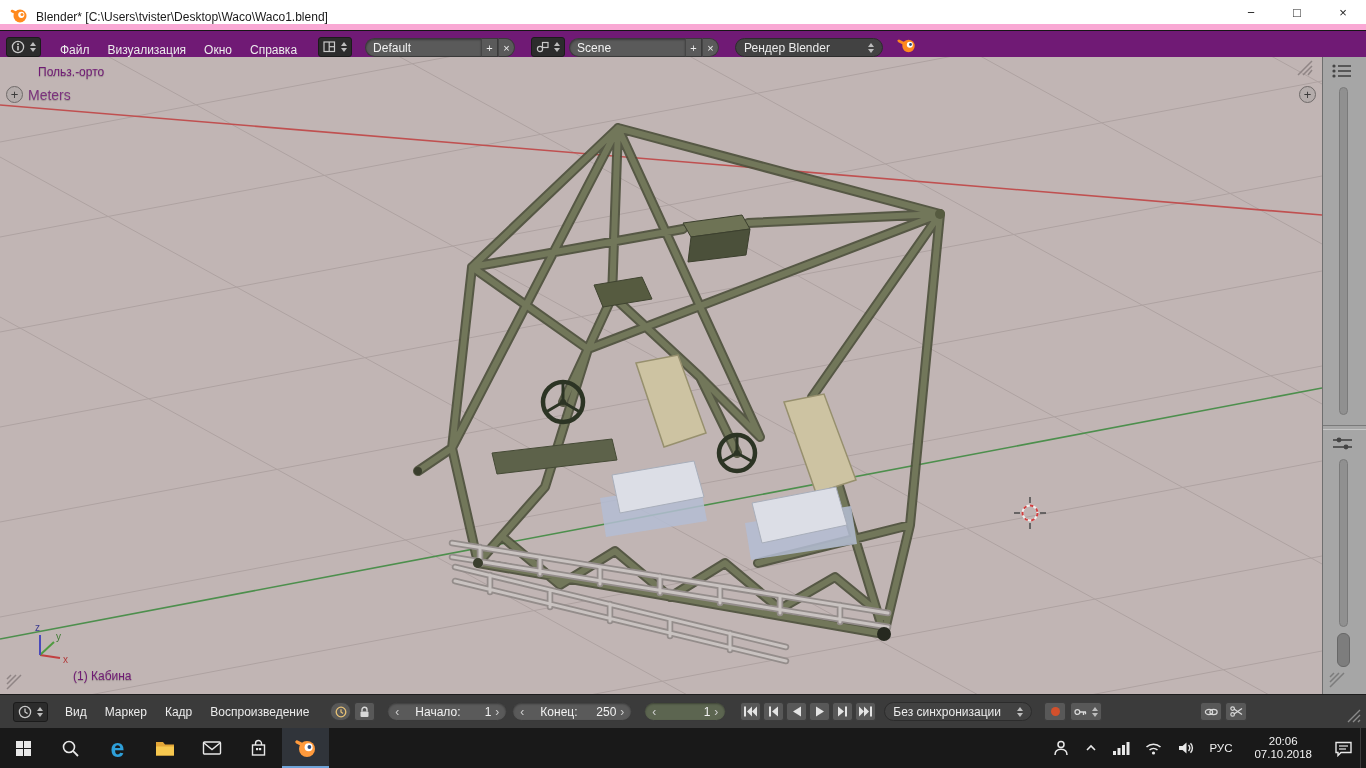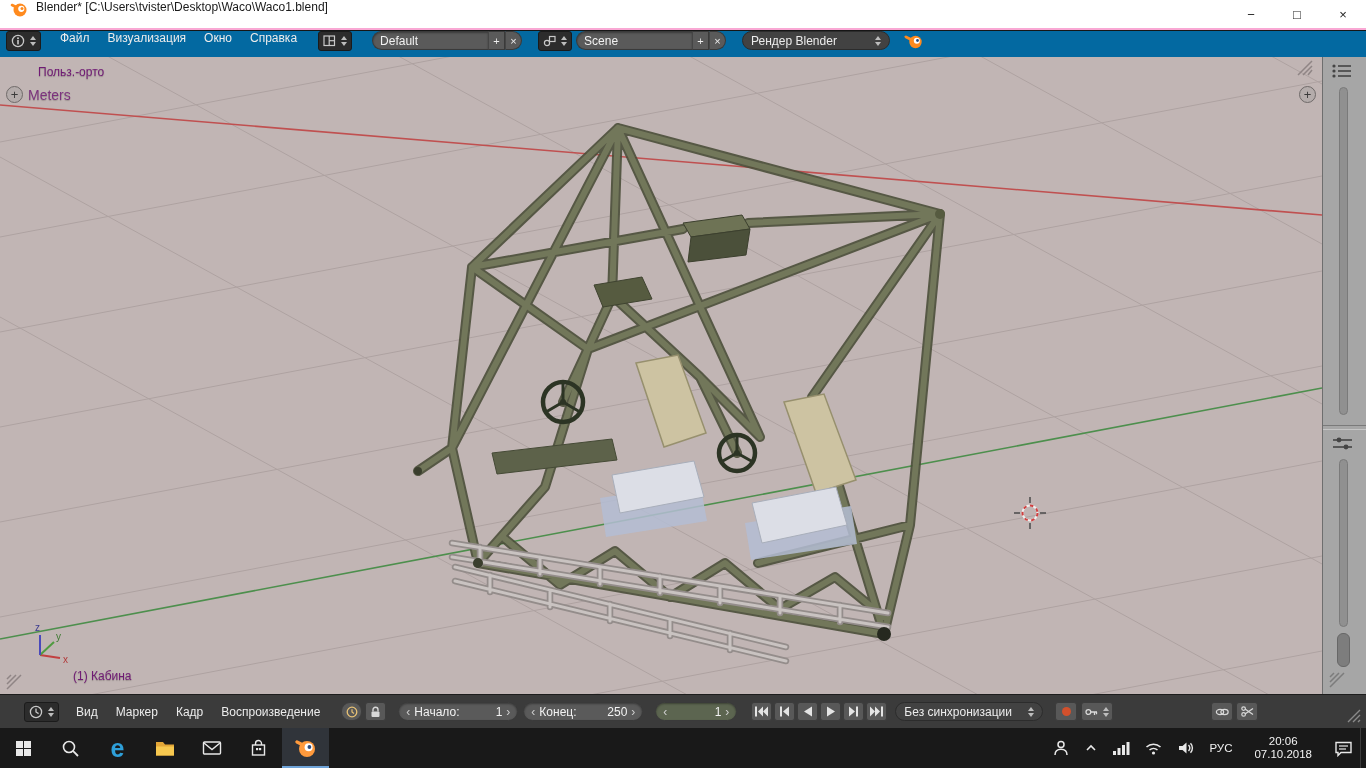--- a/index.html
+++ b/index.html
@@ -1,27 +1,27 @@
 <!DOCTYPE html>
 <html><head>
 <meta charset="utf-8">
 <style>
 *{margin:0;padding:0;box-sizing:border-box}
 html,body{width:1366px;height:768px}
 body{position:relative;font-family:"Liberation Sans","DejaVu Sans",sans-serif;background:#3b3b3b;overflow:hidden}
 
 
-.titlebar{position:absolute;top:0;left:0;width:1366px;height:30px;background:#ffffff;display:flex;align-items:flex-start;padding-left:10px;border-bottom:2px solid #f9a8d4}
+.titlebar{position:absolute;top:0;left:0;width:1366px;height:30px;background:#ffffff;display:flex;align-items:flex-end;padding-left:10px;border-bottom:6px solid #f9a8d4}
 .tb-icon{width:18px;height:18px;margin-right:8px;flex:none}
 .tb-title{font-size:12px;color:#1a1a1a;white-space:nowrap}
 .tb-controls{margin-left:auto;display:flex;height:100%}
 .tb-btn{width:46px;height:100%;display:flex;align-items:center;justify-content:center;font-size:13px;color:#222;cursor:default}
 
 
-.infobar{position:absolute;top:30px;left:0;width:1366px;height:27px;background:#0369a1;border-top:1px solid #161616;display:flex;align-items:flex-start;padding:0 6px;color:#ddd}
+.infobar{position:absolute;top:30px;left:0;width:1366px;height:27px;background:#701a75;border-top:1px solid #161616;display:flex;align-items:flex-end;padding:0 6px;color:#ddd}
 .menu-item{font-size:12px;color:#ececec;padding:0 9px;white-space:nowrap}
 .ebtn{height:20px;background:#2c2c2c;border:1px solid #1b1b1b;border-radius:3px;display:flex;align-items:center;padding:0 4px;gap:3px;flex:none}
 .updown{display:flex;flex-direction:column;gap:2px;margin-left:2px}
 .updown i{display:block;width:0;height:0;border-left:3px solid transparent;border-right:3px solid transparent}
 .updown i.up{border-bottom:4px solid #bdbdbd}
 .updown i.dn{border-top:4px solid #bdbdbd}
 .bfield{height:19px;background:#5a5a5a;border:1px solid #3a3a3a;display:flex;align-items:center;font-size:12px;color:#f2f2f2;padding:0 7px;box-shadow:inset 0 1px 2px rgba(0,0,0,.35);white-space:nowrap}
 .rfield{border-radius:10px}
 .lfield{border-radius:10px 0 0 10px;border-right:none}
 .sq-btn{width:17px;height:19px;background:#5a5a5a;border:1px solid #3a3a3a;border-left:1px solid #454545;display:flex;align-items:center;justify-content:center;font-size:11px;color:#eee;flex:none}
@@ -34,24 +34,24 @@
 .vp-label{position:absolute;font-size:12px;color:#701a75;text-shadow:0 1px 1px rgba(95,85,85,.45);pointer-events:none}
 .vp-plus{position:absolute;width:17px;height:17px;border-radius:50%;background:rgba(178,170,169,.85);border:1px solid #6f6a69;color:#3a3a3a;display:flex;align-items:center;justify-content:center;font-size:13px;line-height:1}
 
 
 .rightstrip{position:absolute;top:57px;left:1322px;width:44px;height:637px;background:#a6a6a6;border-left:1px solid #6e6e6e}
 .rs-scroll{position:absolute;left:16px;width:9px;background:#909090;border:1px solid #7a7a7a;border-radius:5px}
 .rs-divider{position:absolute;left:0;width:100%;height:5px;border-top:1px solid #7a7a7a;border-bottom:1px solid #c6c6c6;top:368px}
 .rs-handle{position:absolute;left:14px;width:13px;height:34px;background:#7d7d7d;border:1px solid #676767;border-radius:6px;top:576px}
 
 
-.timeline{position:absolute;top:694px;left:0;width:1366px;height:34px;background:#3b3b3b;border-top:1px solid #1d1d1d;display:flex;align-items:center;padding:0 24px;color:#eaeaea}
+.timeline{position:absolute;top:694px;left:0;width:1366px;height:34px;background:#3b3b3b;border-top:1px solid #1d1d1d;display:flex;align-items:center;padding:0 13px;color:#eaeaea}
 .tl-menu{font-size:12px;color:#ececec;padding:0 9px;white-space:nowrap}
 .tbtn{height:19px;background:#585858;border:1px solid #3c3c3c;border-radius:3px;display:flex;align-items:center;justify-content:center;flex:none}
-.numfield .nf-label{margin-left:4px}
+.numfield .nf-label{margin-left:16px}
 .numfield .nf-value{margin-left:auto;margin-right:4px}
 .chev{color:#cfcfcf;font-size:12px;line-height:1}
 .pbgroup{display:flex;gap:2px;margin-left:14px}
 .pb{width:21px}
 .rec-dot{width:9px;height:9px;border-radius:50%;background:#d2502c}
 .grip-corner{position:absolute;right:4px;bottom:4px}
 
 
 .taskbar{position:absolute;top:728px;left:0;width:1366px;height:40px;background:#191919;display:flex;align-items:stretch}
 .task-item{width:47px;display:flex;align-items:center;justify-content:center;flex:none}
@@ -110,21 +110,21 @@
     <svg width="13" height="12" viewBox="0 0 13 12">
       <rect x="1" y="1" width="10.5" height="9.5" fill="none" stroke="#c9c9c9" stroke-width="1.2"></rect>
       <line x1="6.2" y1="1" x2="6.2" y2="10.5" stroke="#c9c9c9" stroke-width="1.2"></line>
       <line x1="6.2" y1="5.7" x2="11.5" y2="5.7" stroke="#c9c9c9" stroke-width="1.2"></line>
     </svg>
     <span class="updown">
         <i class="up"></i>
         <i class="dn"></i>
       </span>
   </div>
-  <div class="bfield lfield" style="width:116px;margin-left:20px">
+  <div class="bfield lfield" style="width:116px;margin-left:13px">
     <span>Default</span>
   </div>
   <div class="sq-btn">
       <span>+</span>
     </div>
   <div class="sq-btn last">
       <span>×</span>
     </div>
 
   <div class="ebtn" style="margin-left:16px">

